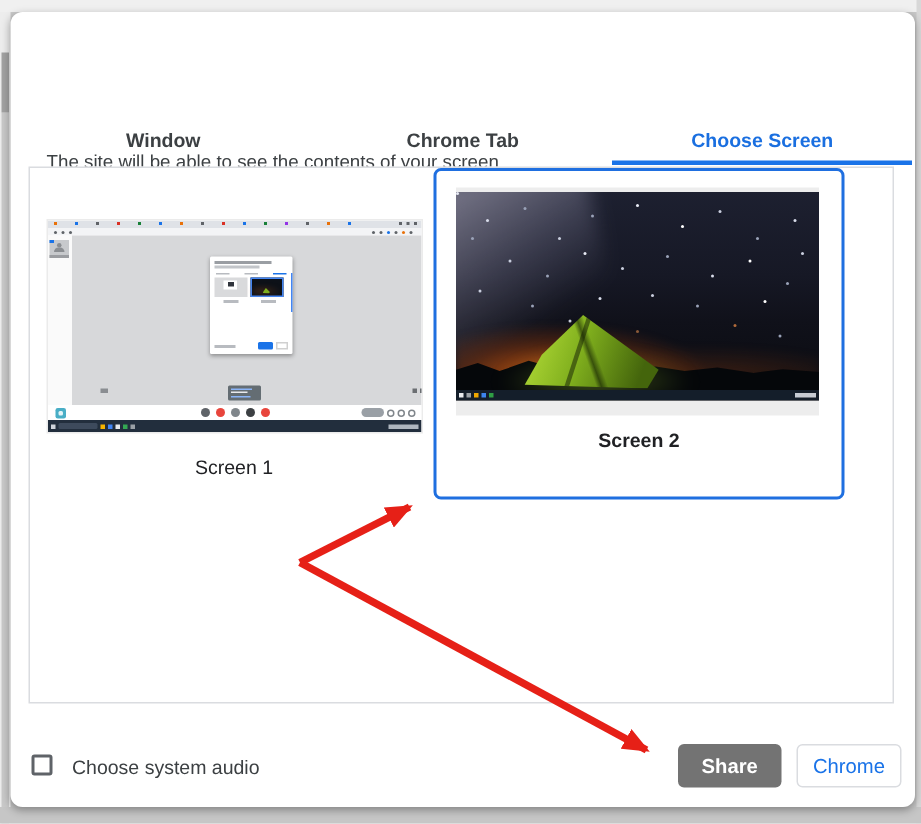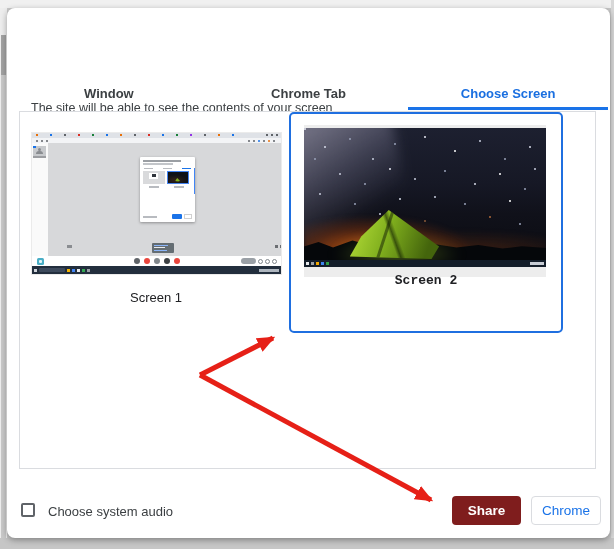--- a/index.html
+++ b/index.html
@@ -25,25 +25,25 @@
   .tabbar{position:absolute;left:2px;top:72px;width:599px;height:30px;display:flex;}
   .tab{flex:1;display:flex;align-items:center;justify-content:center;
        font-size:13px;font-weight:700;color:#3c4043;border-bottom:3px solid transparent;cursor:pointer;}
   .tab.active{color:#1a6fe0;border-bottom-color:#1a73e8;}
 
   
   .panel{position:absolute;left:12px;top:103px;width:577px;height:358px;background:#fff;
          border:1px solid #dadce0;box-sizing:border-box;}
 
   .tile{position:absolute;box-sizing:border-box;border-radius:5px;cursor:pointer;}
-  .tile1{left:2px;top:2px;width:268px;height:219px;}
+  .tile1{left:2px;top:16px;width:268px;height:219px;}
   .tile2{left:269px;top:0;width:274px;height:221px;border:2px solid #1f6fe0;}
   .tile-label{width:100%;text-align:center;font-size:13px;color:#202124;}
   .tile1 .tile-label{position:absolute;top:176px;}
-  .tile2 .tile-label{position:absolute;top:159px;font-weight:700;font-family:Liberation Mono, monospace;}
+  .tile2 .tile-label{position:absolute;top:172px;font-weight:700;}
 
   
   .s1{position:absolute;left:10px;top:19px;width:249px;height:141px;background:#fff;
       box-shadow:0 0 0 1px rgba(0,0,0,.08);overflow:hidden;}
   .s1-tabs{position:relative;height:5px;background:#dfe2e7;}
   .s1-favicons{position:absolute;top:1px;left:4px;width:2px;height:2px;background:#e8710a;
       box-shadow:14px 0 #1a73e8,28px 0 #5f6368,42px 0 #d93025,56px 0 #188038,70px 0 #1a73e8,
                  84px 0 #e8710a,98px 0 #5f6368,112px 0 #d93025,126px 0 #1a73e8,140px 0 #188038,
                  154px 0 #9334e6,168px 0 #5f6368,182px 0 #e8710a,196px 0 #1a73e8;}
   .s1-wincontrols{position:absolute;top:1px;right:3px;width:2px;height:2px;background:#5f6368;
@@ -140,21 +140,21 @@
            display:flex;align-items:center;gap:2px;padding-left:2px;box-sizing:border-box;}
   .s2-task .sq{width:3px;height:3px;}
   .s2-task .clock{position:absolute;right:2px;top:2px;width:14px;height:3px;background:#c7ccd4;}
 
   
   .checkbox{position:absolute;left:14px;top:495px;width:14px;height:14px;border:2px solid #5f6368;
             border-radius:2px;box-sizing:border-box;background:#fff;cursor:pointer;}
   .audio-label{position:absolute;left:41px;top:496px;font-size:13px;color:#3c4043;}
   .btn{position:absolute;top:488px;height:29px;border-radius:4px;font-size:13.5px;
        display:flex;align-items:center;justify-content:center;box-sizing:border-box;cursor:pointer;}
-  .btn-share{left:445px;width:69px;background:#7f1d1d;color:#fff;font-weight:700;}
+  .btn-share{left:445px;width:69px;background:#737373;color:#fff;font-weight:700;}
   .btn-cancel{left:524px;width:70px;background:#fff;border:1px solid #dadce0;color:#1a73e8;font-weight:400;}
 
   
   .arrows{position:absolute;left:0;top:0;width:614px;height:549px;pointer-events:none;z-index:50;}
 </style>
 </head>
 <body>
 
 <div id="screen">
 

